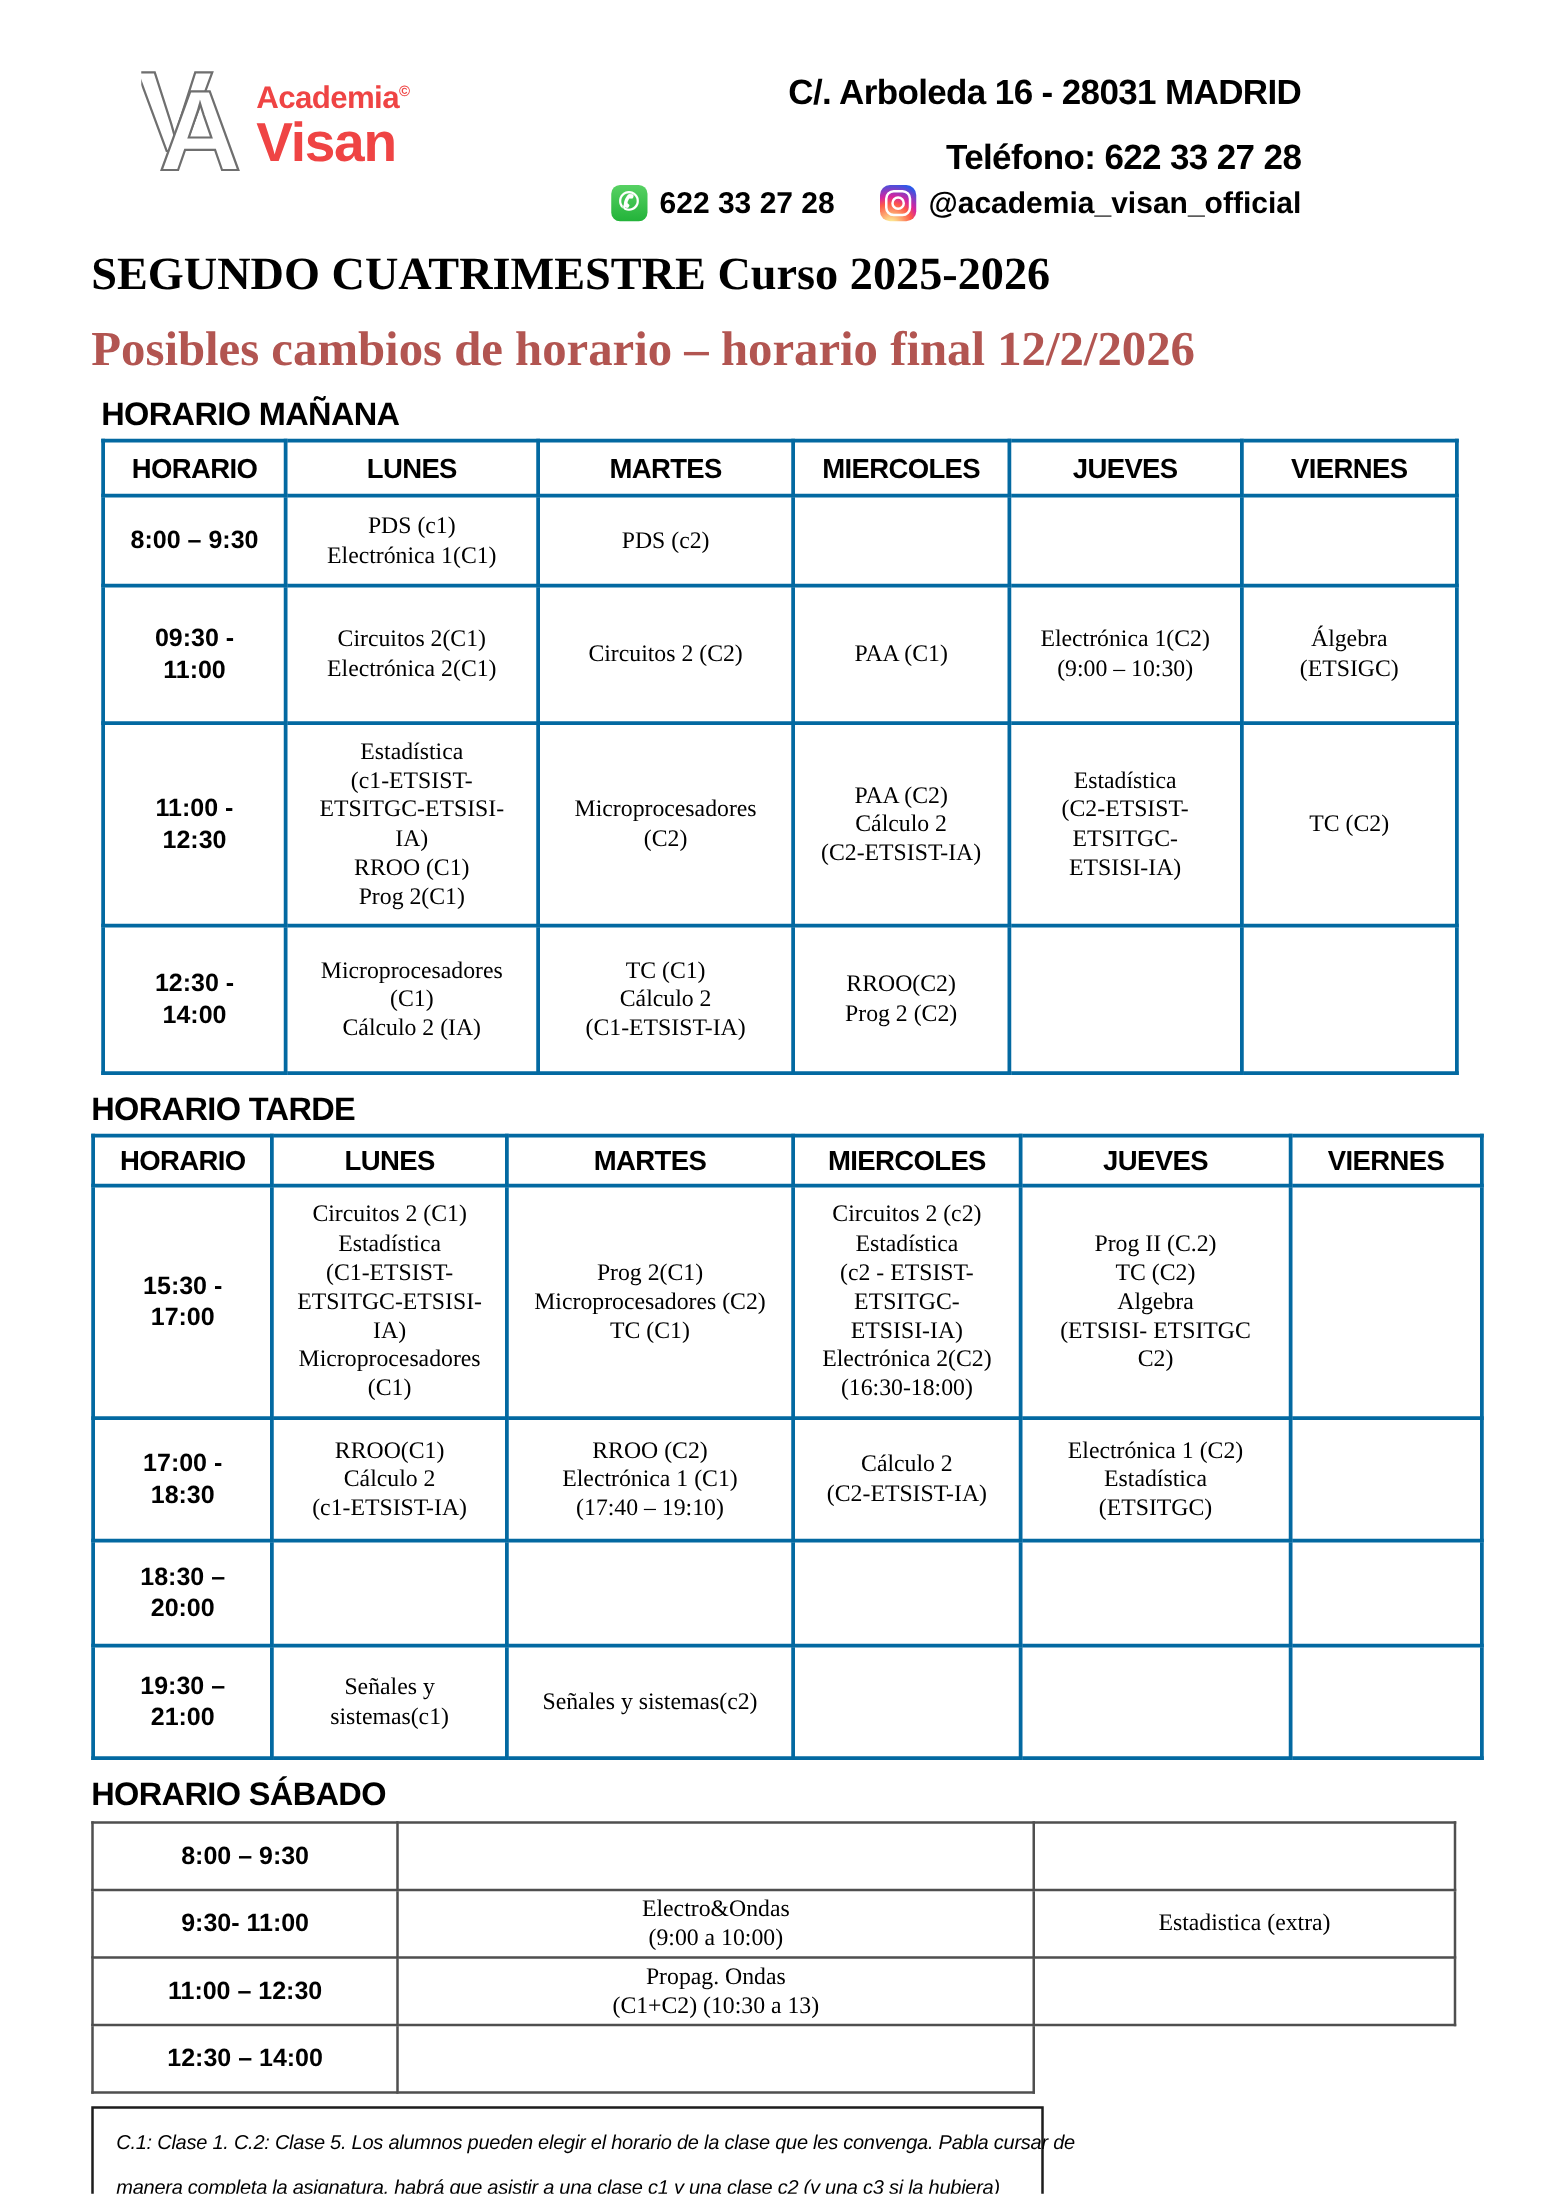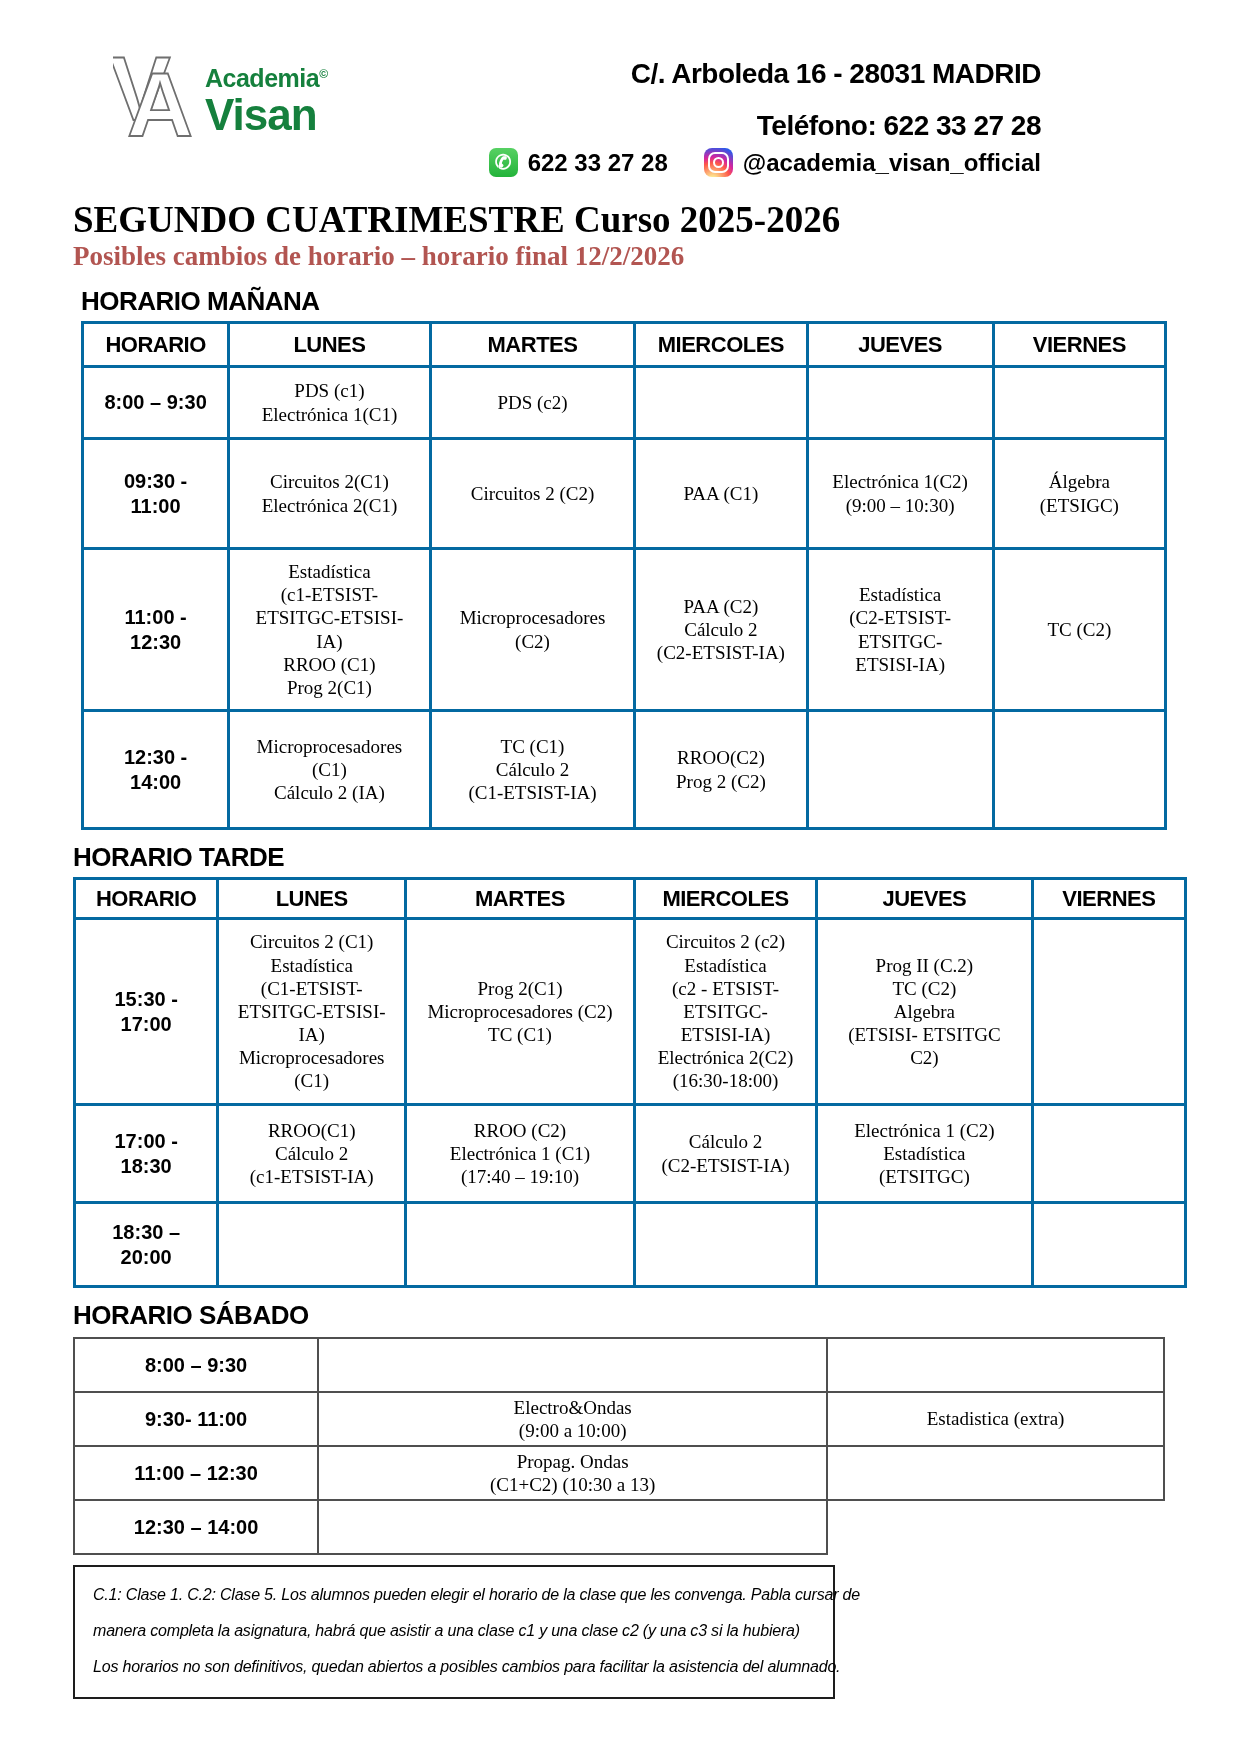--- a/index.html
+++ b/index.html
@@ -8,42 +8,42 @@
     width:1241px; height:1755px; overflow:hidden;
     font-family:"Liberation Sans", sans-serif; color:#000;
     position:relative;
   }
   .page { padding:44px 76px 0 73px; }
 
   
   .header { position:relative; height:128px; }
   .logo-wrap { display:flex; align-items:center; gap:4px; margin-left:40px; }
   .logo-mark { width:88px; height:100px; }
-  .logo-text { line-height:1; color:#15803d; margin-top:14px; }
+  .logo-text { line-height:1; color:#ef4444; margin-top:14px; }
   .logo-academia { font-size:25px; font-weight:bold; letter-spacing:-0.5px; }
   .logo-reg { font-size:12px; vertical-align:super; }
   .logo-visan { font-size:44px; font-weight:bold; letter-spacing:-1px; margin-top:2px; }
   .contact { position:absolute; top:14px; right:124px; text-align:right; }
   .contact-line1 { font-size:28px; font-weight:bold; letter-spacing:-0.5px; }
   .contact-line2 { font-size:28px; font-weight:bold; letter-spacing:-0.5px; margin-top:20px; }
   .contact-line3 { font-size:24px; font-weight:bold; margin-top:6px;
                    display:flex; align-items:center; justify-content:flex-end; gap:10px; }
   .wa-icon { width:29px; height:29px; border-radius:7px;
              background:linear-gradient(180deg,#57d163,#23b33a);
              color:#fff; font-size:20px; line-height:29px; text-align:center;
              display:inline-block; }
   .ig-icon { width:29px; height:29px; border-radius:8px; position:relative; margin-left:26px;
              background:radial-gradient(circle at 30% 110%, #fdf497 0%, #fdf497 5%, #fd5949 45%, #d6249f 60%, #285aeb 90%); }
   .ig-icon::before { content:""; position:absolute; inset:4px; border:2px solid #fff; border-radius:7px; }
   .ig-icon::after  { content:""; position:absolute; inset:9px; border:2px solid #fff; border-radius:50%; }
 
   
   .titles { text-align:left; margin-top:26px; }
   .main-title { font-family:"Liberation Serif", serif; font-weight:bold; font-size:37px; color:#000; }
-  .sub-title  { font-family:"Liberation Serif", serif; font-weight:bold; font-size:27px; color:#b25551; margin-top:0; }
+  .sub-title  { font-family:"Liberation Serif", serif; font-weight:bold; font-size:39px; color:#b25551; margin-top:16px; }
 
   
   .section-heading { font-size:26px; font-weight:bold; letter-spacing:-0.5px; }
   #h-manana { margin:14px 0 4px 8px; }
   #h-tarde  { margin:12px 0 4px 0; }
   #h-sabado { margin:12px 0 6px 0; }
 
   
   table { border-collapse:collapse; table-layout:fixed; }
   td, th { vertical-align:middle; text-align:center; overflow:hidden; }
@@ -266,20 +266,30 @@
         </tr>
         <tr>
           <td class="time">18:30 –
 20:00</td>
           <td class="subject"></td>
           <td class="subject"></td>
           <td class="subject"></td>
           <td class="subject"></td>
           <td class="subject"></td>
         </tr>
+        <tr>
+          <td class="time">19:30 –
+21:00</td>
+          <td class="subject">Señales y
+sistemas(c1)</td>
+          <td class="subject">Señales y sistemas(c2)</td>
+          <td class="subject"></td>
+          <td class="subject"></td>
+          <td class="subject"></td>
+        </tr>
       </tbody>
     </table>
 
   <div class="section-heading" id="h-sabado">HORARIO SÁBADO</div>
   <table id="table-sabado">
     <colgroup>
         <col>
         <col>
         <col>
       </colgroup>

